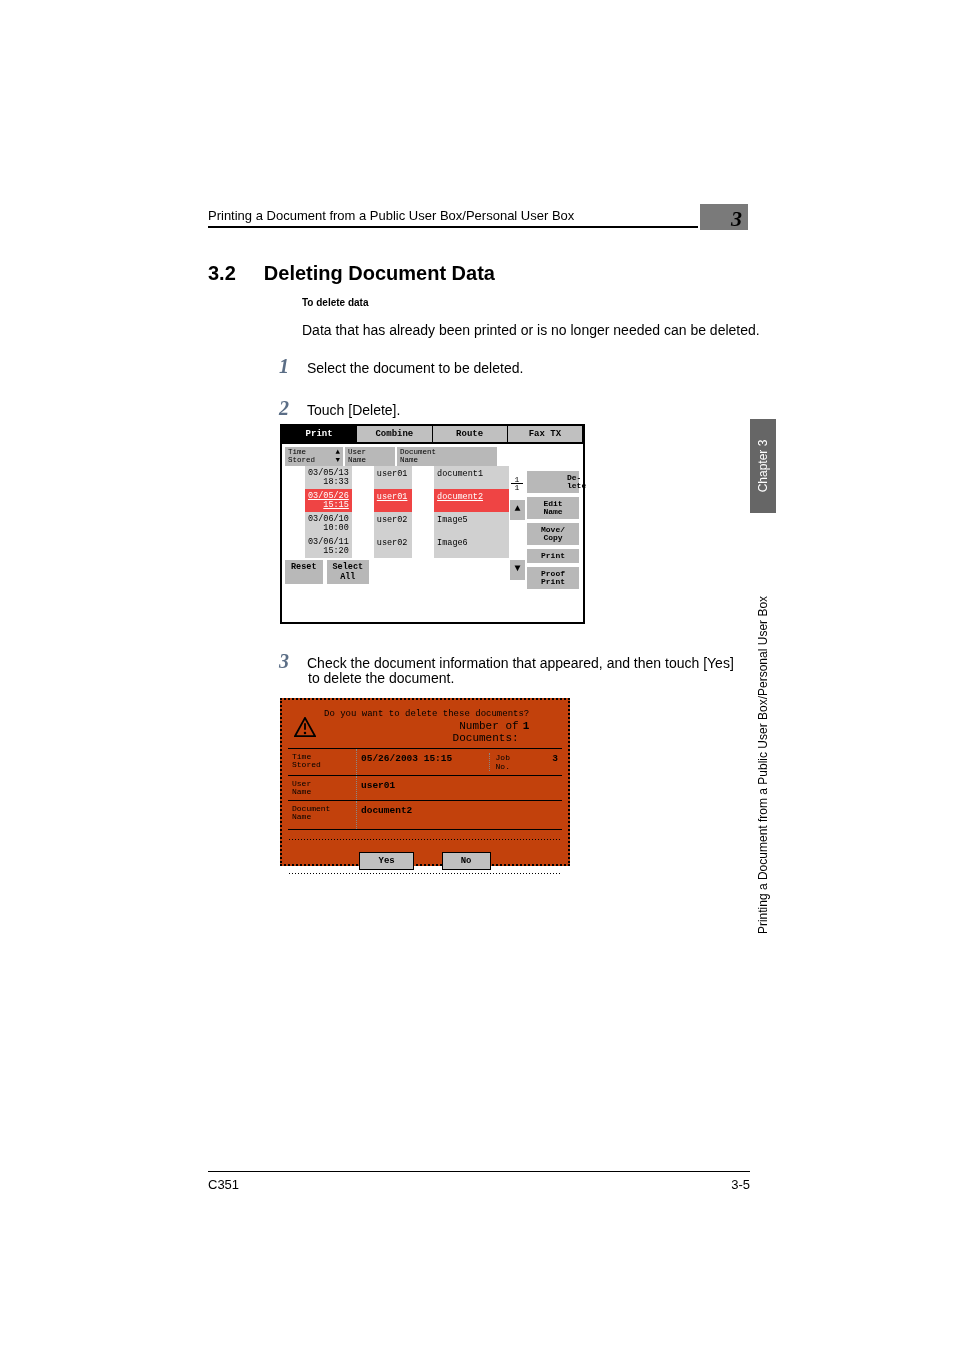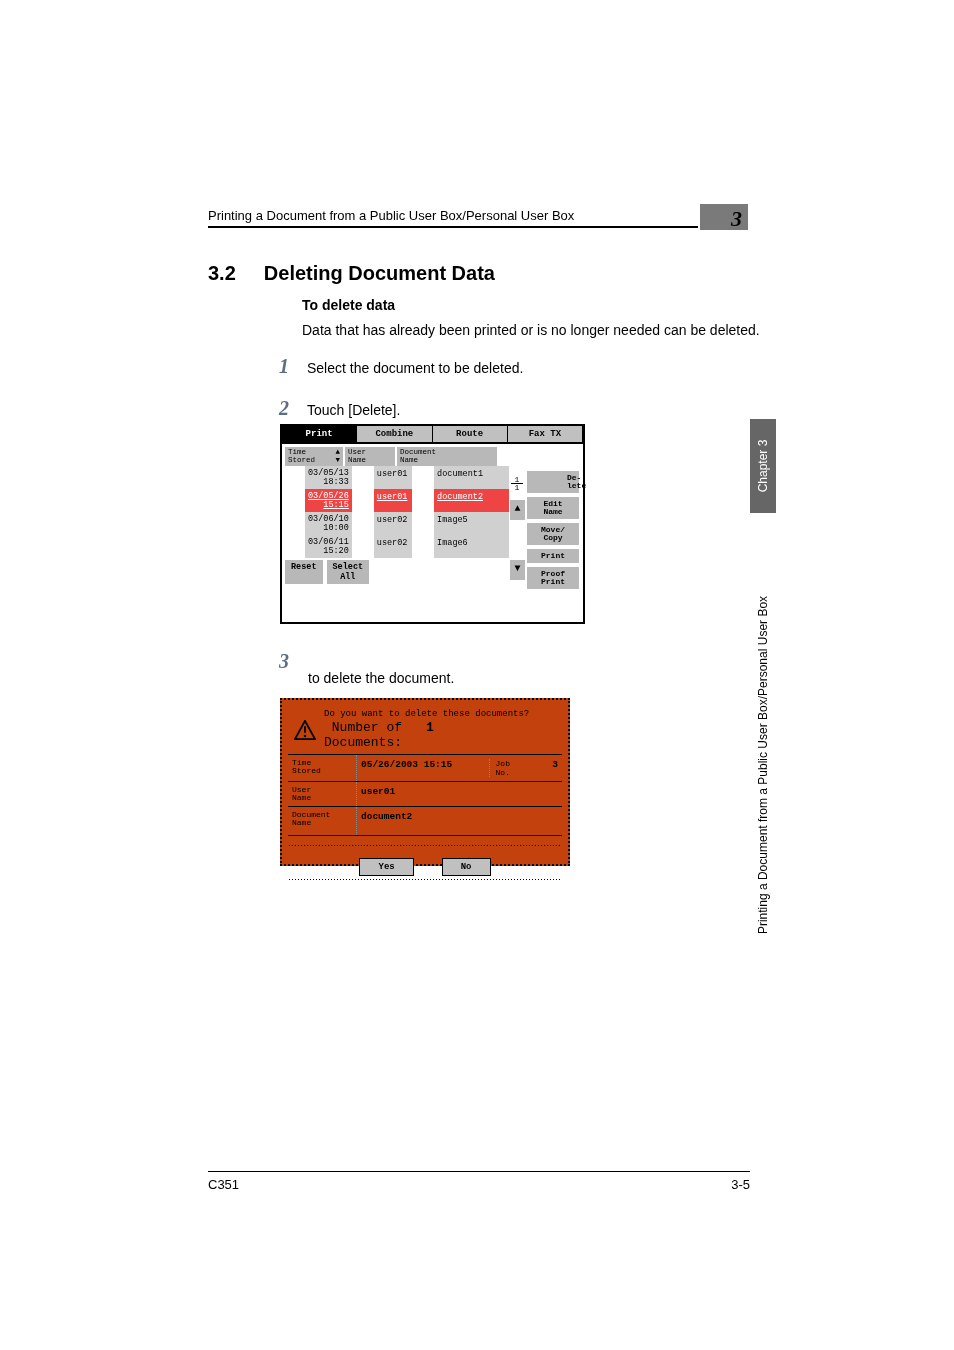--- a/index.html
+++ b/index.html
@@ -9,21 +9,21 @@
   
   .header-row { position: absolute; top: 208px; left: 208px; right: 180px; display: flex; align-items: center; justify-content: space-between; font-size: 13px; }
   .header-rule { position: absolute; top: 226px; left: 208px; width: 490px; height: 2px; background: #000; }
   .chapter-badge { position: absolute; top: 204px; left: 700px; width: 48px; height: 26px; background: #7a7a7a; color: #000; }
   .chapter-badge span { position: absolute; right: 6px; bottom: -2px; font-style: italic; font-weight: bold; font-size: 22px; font-family: Georgia, 'Times New Roman', serif; }
 
   .sec-row { position: absolute; top: 262px; left: 208px; display: flex; gap: 28px; align-items: baseline; }
   .sec-num { font-weight: bold; font-size: 20px; }
   .sec-title { font-weight: bold; font-size: 20px; }
 
-  .sub-title { position: absolute; top: 297px; left: 302px; font-weight: bold; font-size: 14px; }
+  .sub-title { position: absolute; top: 297px; left: 302px; font-weight: bold; font-size: 10px; }
   .intro { position: absolute; top: 322px; left: 302px; font-size: 14px; }
 
   .step { position: absolute; left: 273px; display: flex; gap: 18px; align-items: baseline; }
   .step-num { font-family: Georgia, 'Times New Roman', serif; font-weight: bold; font-style: italic; font-size: 20px; color: #5b6e86; width: 16px; text-align: right; }
   .step-text { font-size: 14px; }
   .step1 { top: 355px; }
   .step2 { top: 397px; }
   .step3 { top: 650px; }
   .step3-cont { position: absolute; top: 670px; left: 308px; font-size: 14px; }
 
@@ -99,20 +99,21 @@
 <div class="step step1">
   <span class="step-num">1</span>
   <span class="step-text">Select the document to be deleted.</span>
 </div>
 <div class="step step2">
   <span class="step-num">2</span>
   <span class="step-text">Touch [Delete].</span>
 </div>
 <div class="step step3">
   <span class="step-num">3</span>
+  <span class="step-text">Check the document information that appeared, and then touch [Yes]</span>
 </div>
 <div class="step3-cont">to delete the document.</div>
 
 <div class="side-tab-dark">
       <span>Chapter 3</span>
     </div>
 <div class="side-tab-text">
       <span>Printing a Document from a Public User Box/Personal User Box</span>
     </div>
 
@@ -191,21 +192,21 @@
 
 <div class="shot2">
   <div class="warn-row">
     <svg class="warn-icon" viewBox="0 0 24 22">
       <polygon points="12,1 23,21 1,21" fill="none" stroke="#000" stroke-width="2"></polygon>
       <line x1="12" y1="7" x2="12" y2="14" stroke="#000" stroke-width="2"></line>
       <circle cx="12" cy="17.5" r="1.4" fill="#000"></circle>
     </svg>
     <div>
       <div class="warn-text">Do you want to delete these documents?</div>
-      <div style="display:flex; gap:24px; font-size:13px;">
+      <div style="display:flex; justify-content:flex-end; gap:4px; font-size:11px;">
         <span style="white-space:pre; text-align:right;">Number of
 Documents:</span>
         <span style="font-weight:bold;">1</span>
       </div>
     </div>
   </div>
 
   <div class="info-row">
     <div class="info-left" style="white-space:pre;">Time
 Stored</div>

